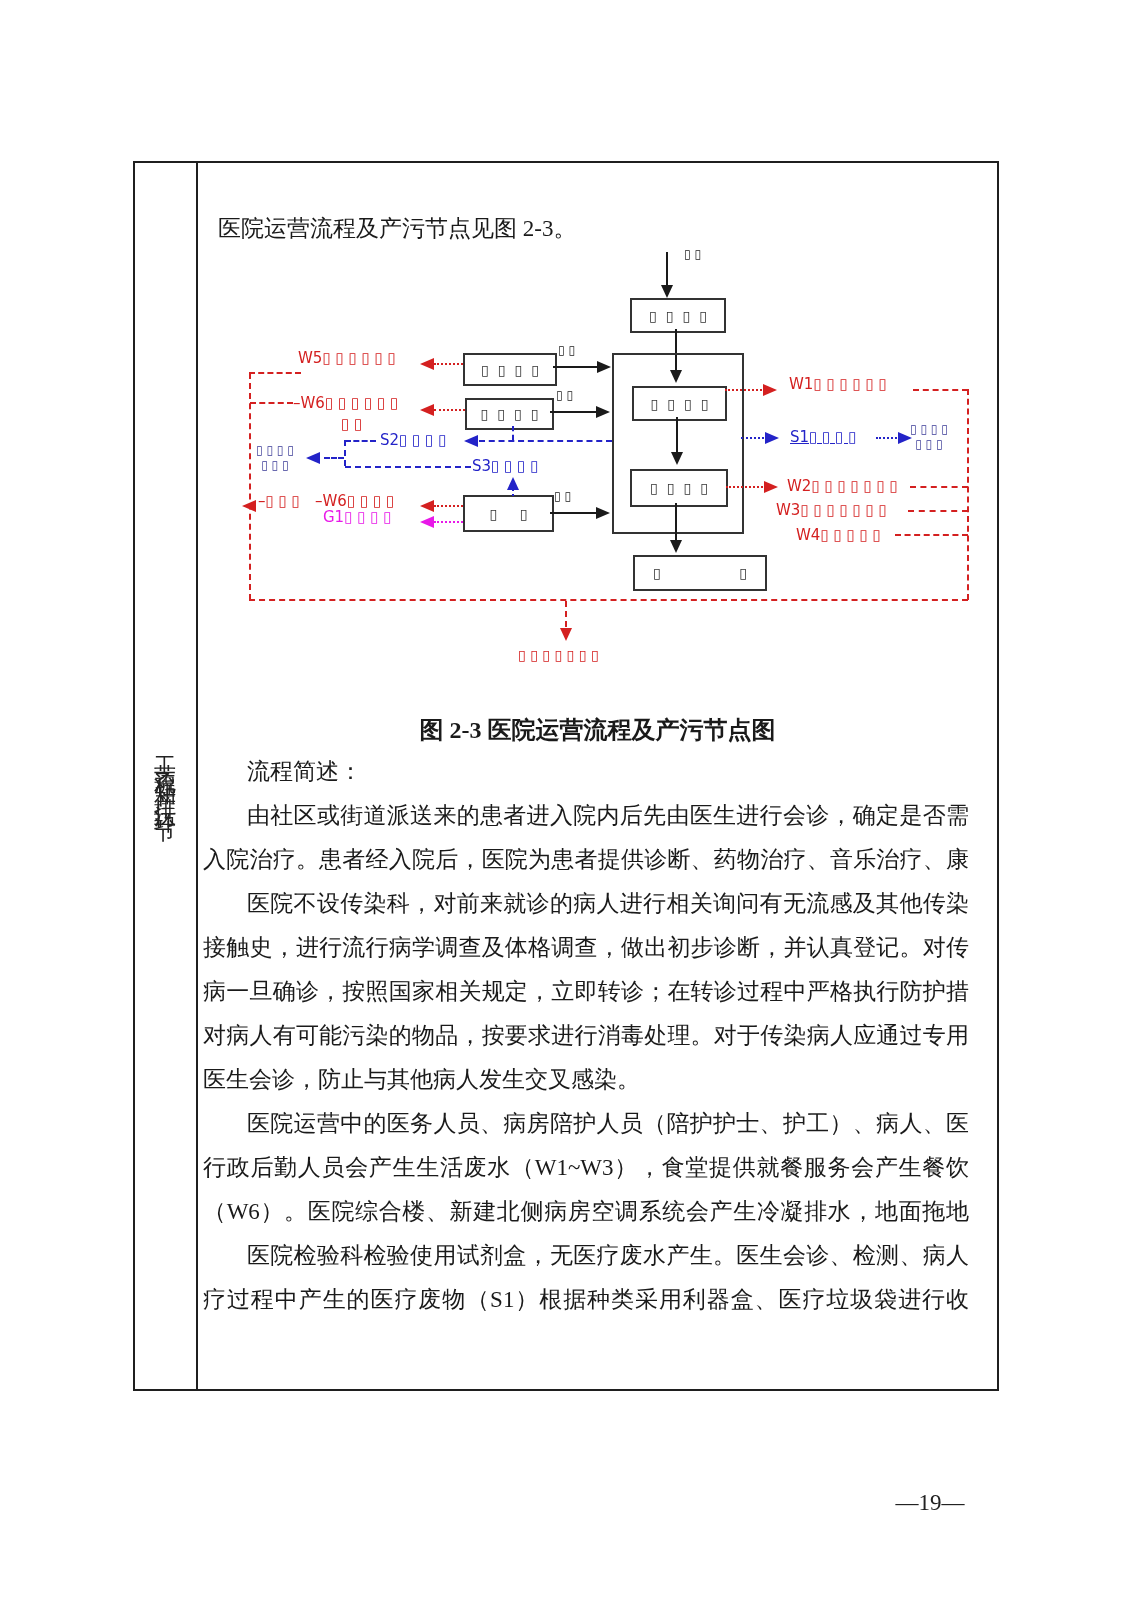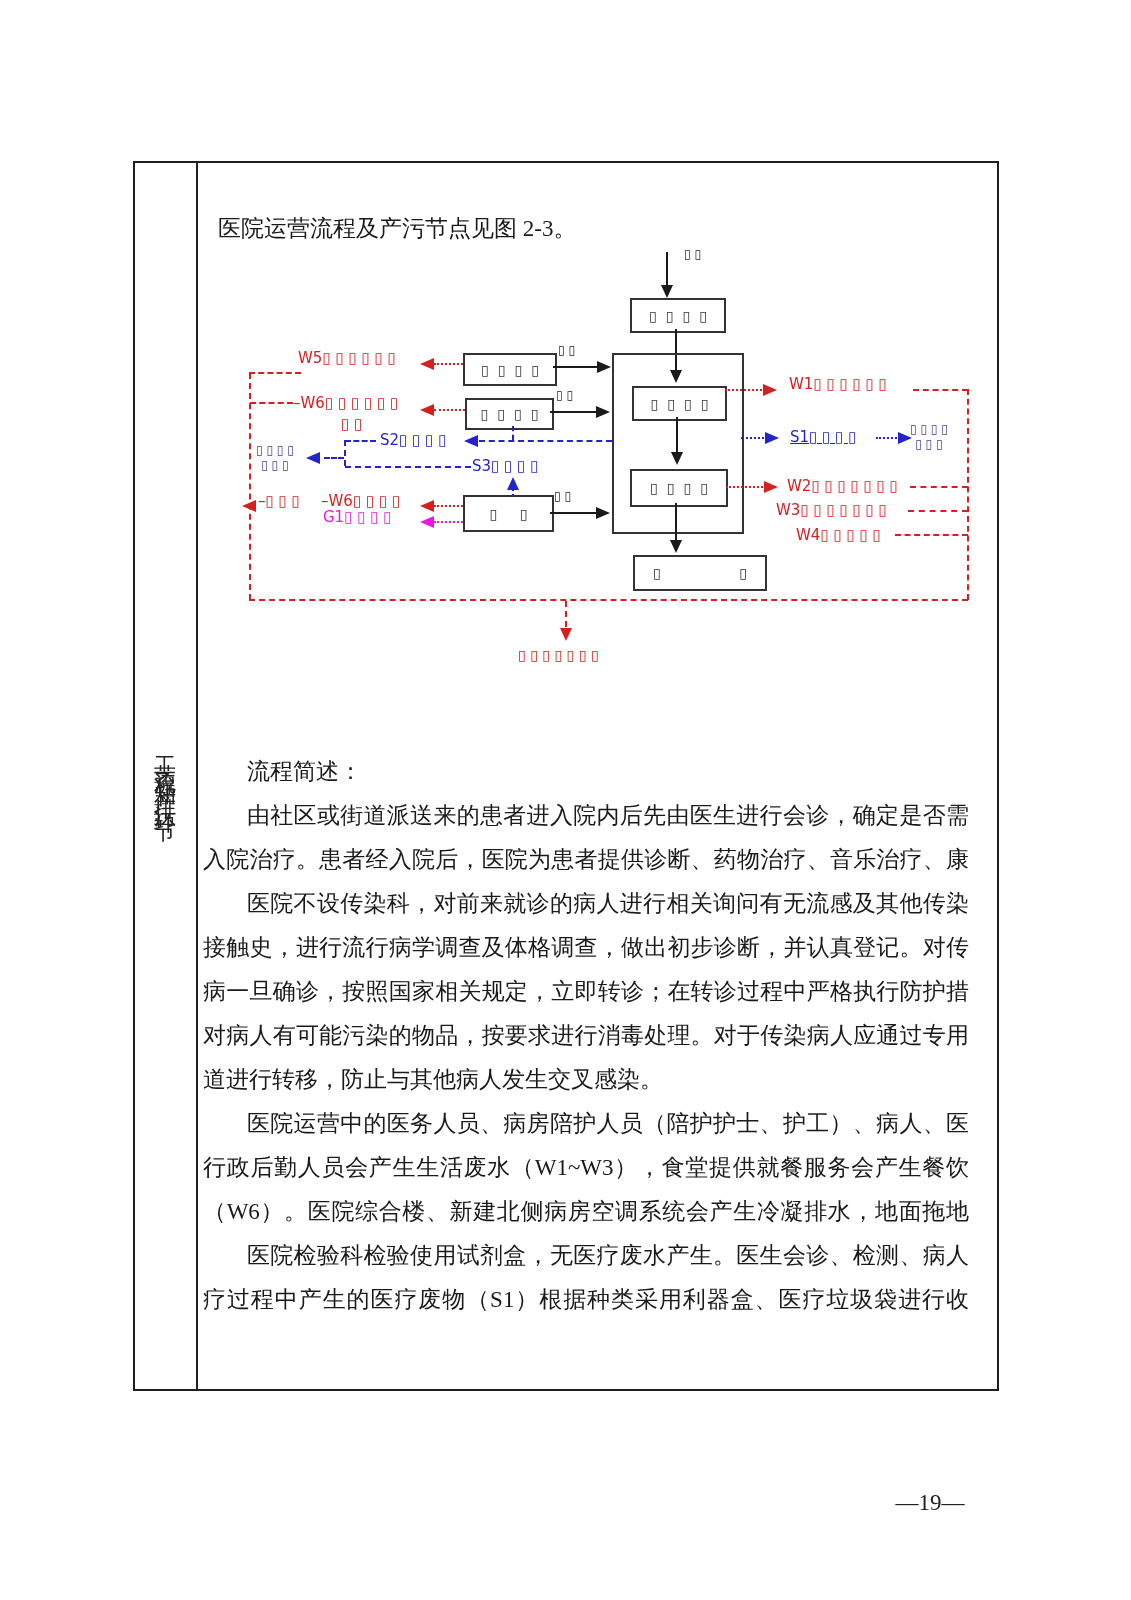--- a/index.html
+++ b/index.html
@@ -122,21 +122,21 @@
       <div>▯ ▯ ▯</div>
     </div>
 
     <div class="hl dash blue" style="left:345px;top:466px;width:126px;"></div>
     <div class="dlb blue" style="left:472px;top:458px;">S3▯ ▯ ▯ ▯</div>
     <div class="ah up blue" style="left:507px;top:477px;"></div>
     <div class="vl vdot blue" style="left:512px;top:489px;height:7px;"></div>
 
     <div class="ah left red" style="left:242px;top:500px;"></div>
     <div class="dlb red" style="left:258px;top:493px;">–▯ ▯ ▯</div>
-    <div class="dlb red" style="left:315px;top:493px;margin-left:6px;">–W6▯ ▯ ▯ ▯</div>
+    <div class="dlb red" style="left:315px;top:493px;">–W6▯ ▯ ▯ ▯</div>
     <div class="ah left red" style="left:420px;top:500px;"></div>
     <div class="hl dot red" style="left:434px;top:505px;width:29px;"></div>
 
     <div class="dlb magenta" style="left:323px;top:509px;">G1▯ ▯ ▯ ▯</div>
     <div class="ah left magenta" style="left:420px;top:516px;"></div>
     <div class="hl dot magenta" style="left:434px;top:521px;width:29px;"></div>
 
     <div class="hl dot red" style="left:725px;top:389px;width:37px;"></div>
     <div class="ah right red" style="left:763px;top:384px;"></div>
     <div class="dlb red" style="left:789px;top:376px;">W1▯ ▯ ▯ ▯ ▯ ▯</div>
@@ -166,30 +166,31 @@
     <div class="vl vdash red" style="left:249px;top:373px;height:227px;"></div>
     <div class="hl dash red" style="left:249px;top:372px;width:52px;"></div>
     <div class="hl dash red" style="left:249px;top:599px;width:719px;"></div>
     <div class="vl vdash red" style="left:967px;top:389px;height:211px;"></div>
 
     <div class="vl vdash red" style="left:565px;top:601px;height:26px;"></div>
     <div class="ah down red" style="left:560px;top:628px;"></div>
     <div class="dlb red" style="left:518px;top:648px;font-size:14px;">▯ ▯ ▯ ▯ ▯ ▯ ▯</div>
   </div>
 
+  <div class="caption">图 2-3 医院运营流程及产污节点图</div>
 
   <div class="bodyblock">
     <div class="bline ind">流程简述：</div>
     <div class="bline ind just">由社区或街道派送来的患者进入院内后先由医生进行会诊，确定是否需要</div>
     <div class="bline just">入院治疗。患者经入院后，医院为患者提供诊断、药物治疗、音乐治疗、康复、</div>
     <div class="bline ind just">医院不设传染科，对前来就诊的病人进行相关询问有无流感及其他传染病</div>
     <div class="bline just">接触史，进行流行病学调查及体格调查，做出初步诊断，并认真登记。对传染</div>
     <div class="bline just">病一旦确诊，按照国家相关规定，立即转诊；在转诊过程中严格执行防护措施，</div>
     <div class="bline just">对病人有可能污染的物品，按要求进行消毒处理。对于传染病人应通过专用通</div>
-    <div class="bline">道进行转移，防止与其他病人发生交叉感染。</div>
+    <div class="bline">医生会诊，防止与其他病人发生交叉感染。</div>
     <div class="bline ind just">医院运营中的医务人员、病房陪护人员（陪护护士、护工）、病人、医院</div>
     <div class="bline just">行政后勤人员会产生生活废水（W1~W3），食堂提供就餐服务会产生餐饮废水</div>
     <div class="bline just">（W6）。医院综合楼、新建北侧病房空调系统会产生冷凝排水，地面拖地清洁</div>
     <div class="bline ind just">医院检验科检验使用试剂盒，无医疗废水产生。医生会诊、检测、病人治</div>
     <div class="bline just">疗过程中产生的医疗废物（S1）根据种类采用利器盒、医疗垃圾袋进行收集，</div>
   </div>
 
   <div class="pageno">—19—</div>
 
 </div>

